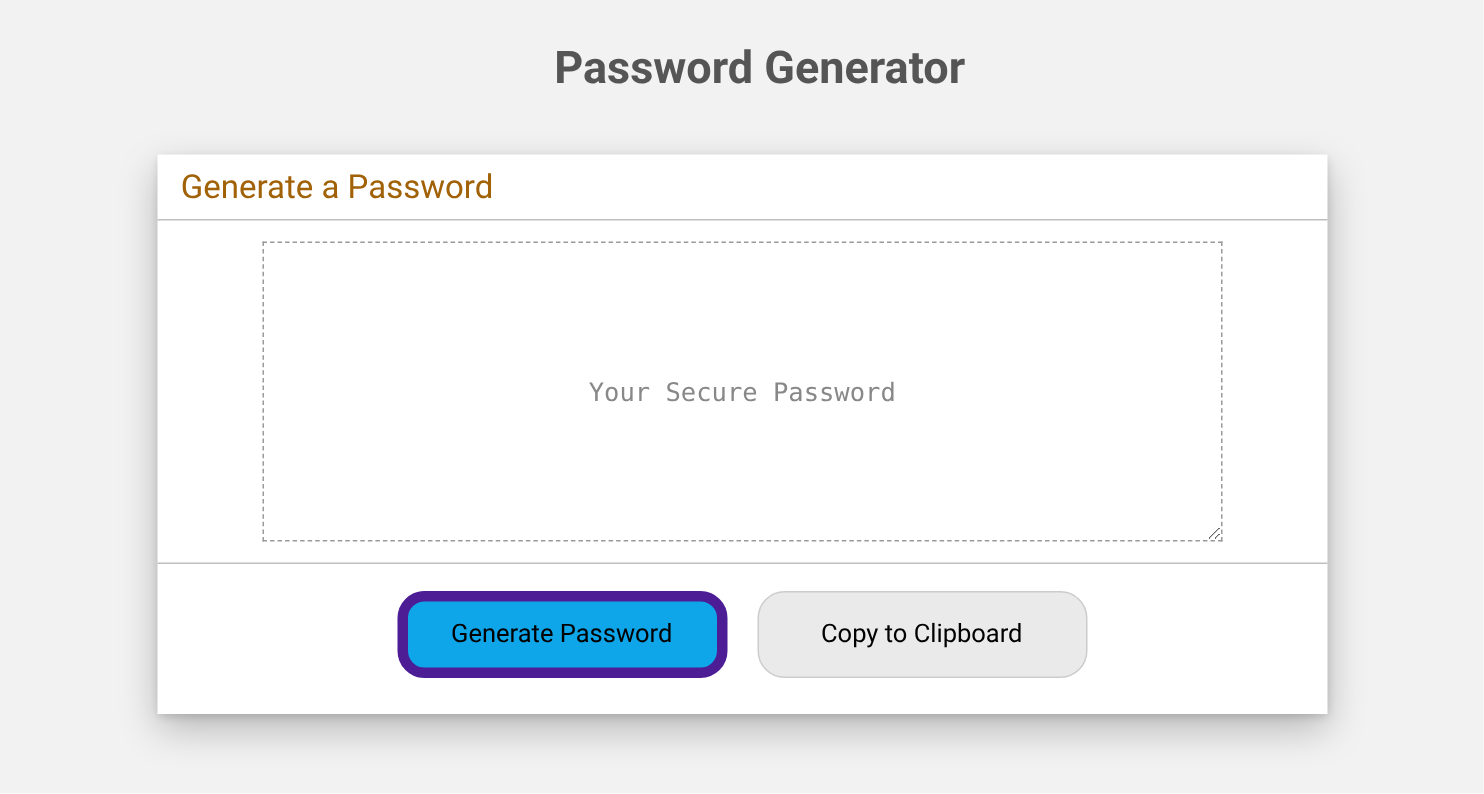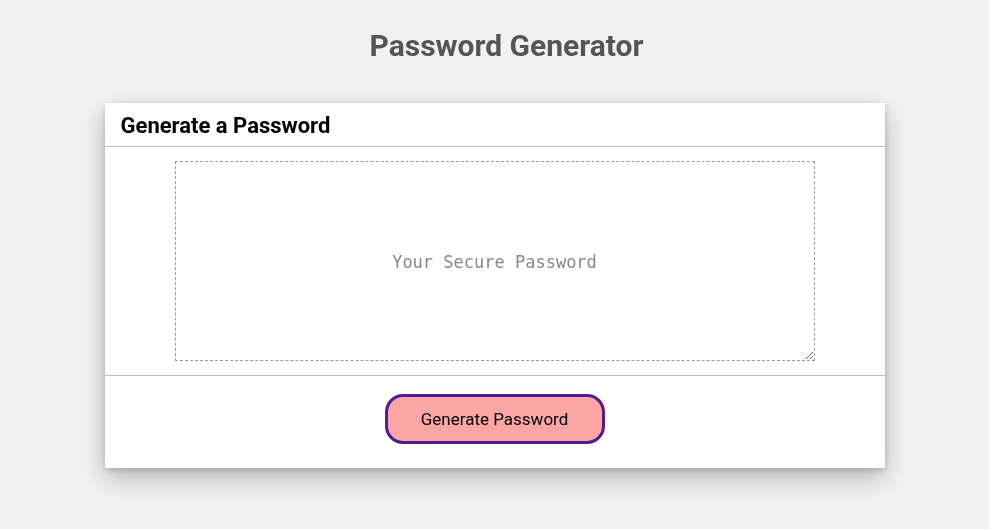--- a/index.html
+++ b/index.html
@@ -28,22 +28,22 @@
       margin: 0 auto;
       background: #fff;
       box-shadow: 0 10px 25px rgba(0,0,0,0.25), 0 2px 6px rgba(0,0,0,0.15);
     }
     .card-header {
       padding: 10px 16px 8px 16px;
       border-bottom: 1px solid #bfbfbf;
     }
     .card-header-text {
       font-size: 22px;
-      font-weight: 700;
-      color: #000000;
+      font-weight: 400;
+      color: #a16207;
     }
     .card-body {
       padding: 14px 70px 14px 70px;
       border-bottom: 1px solid #bfbfbf;
       text-align: center;
     }
     .pw-textarea {
       width: 100%;
       height: 200px;
       border: 1px dashed #9a9a9a;
@@ -69,23 +69,23 @@
     }
     .btn {
       font-size: 17px;
       padding: 12px 26px;
       border-radius: 18px;
       border: 1px solid #ccc;
       cursor: pointer;
       font-family: inherit;
     }
     .btn-generate {
-      background: #fca5a5;
+      background: #0ea5e9;
       color: #000;
-      border: 3px solid #4c1d95;
+      border: 7px solid #4c1d95;
       min-width: 220px;
     }
     .btn-copy {
       background: #eaeaea;
       color: #000;
       min-width: 220px;
     }
   </style>
 </head>
 <body>
@@ -94,14 +94,15 @@
 
 <div class="card">
   <div class="card-header">
     <div class="card-header-text">Generate a Password</div>
   </div>
   <div class="card-body">
     <textarea class="pw-textarea" readonly="" placeholder="Your Secure Password" style=""></textarea>
   </div>
   <div class="card-footer">
     <button class="btn btn-generate">Generate Password</button>
+    <button class="btn btn-copy">Copy to Clipboard</button>
   </div>
 </div>
 
 </body></html>

